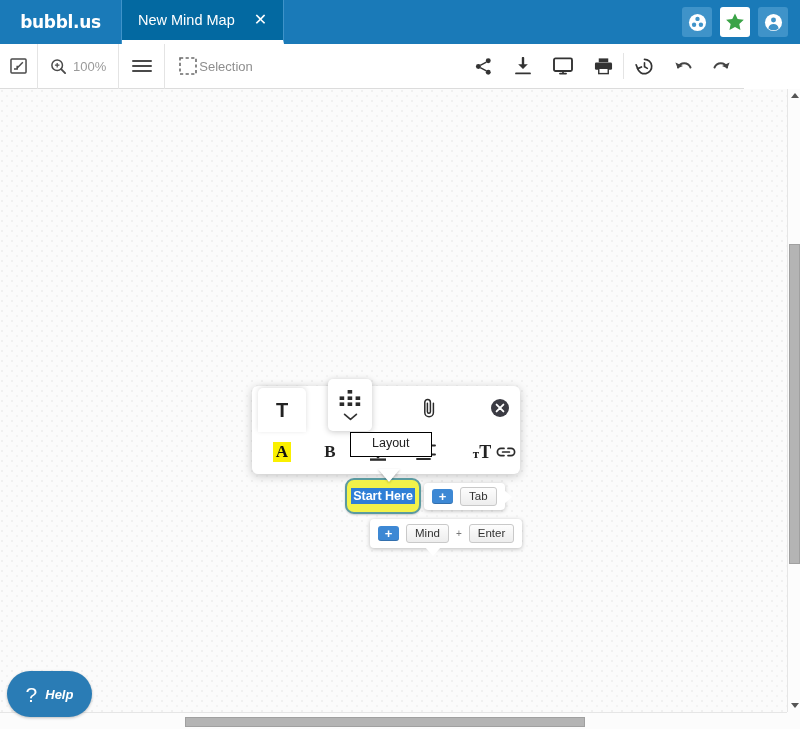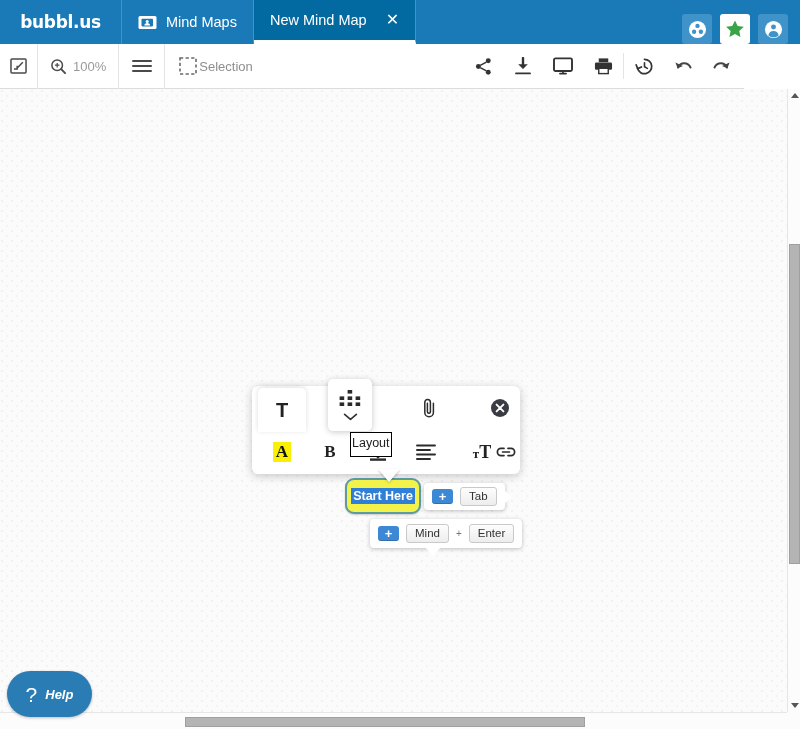--- a/index.html
+++ b/index.html
@@ -9,21 +9,21 @@
     font-family: "Liberation Sans", sans-serif;
     background: #ffffff;
   }
   * { box-sizing: border-box; }
 
   
   .topbar {
     position: absolute; left: 0; top: 0;
     width: 800px; height: 44px;
     background: #1a7ab8;
-    display: flex; align-items: flex-end;
+    display: flex; align-items: center;
   }
   .brand {
     width: 122px; height: 44px;
     display: flex; align-items: center; justify-content: center;
     color: #ffffff;
     font-size: 17px; font-weight: bold;
     letter-spacing: -0.3px;
     border-right: 1px solid #3f93c9;
     font-family: "DejaVu Sans", sans-serif;
   }
@@ -173,21 +173,21 @@
   .fontsize-tt b { font-size: 18px; }
 
   
   .layout-tip {
     position: absolute; left: 350px; top: 343px;
     z-index: 30;
   }
   .layout-tip-box {
     background: #ffffff;
     border: 1.5px solid #000000;
-    padding: 4px 1px 5px;
+    padding: 4px 21px 5px;
     font-size: 12.5px; color: #222;
     line-height: 1.1;
   }
   .layout-tip-arrow {
     position: absolute; left: 28px; top: 37px;
     width: 0; height: 0;
     border-left: 11px solid transparent;
     border-right: 11px solid transparent;
     border-top: 13px solid #ffffff;
     filter: drop-shadow(0 1px 1px rgba(0,0,0,0.25));
@@ -321,31 +321,20 @@
     width:0;height:0;border-left:4px solid transparent;border-right:4px solid transparent;border-top:5px solid #555;
   }
 </style>
 </head>
 <body>
 
 <div class="topbar">
 
   <div class="brand">bubbl.us</div>
 
-  <div class="topbar-tab">
-    <span class="folder-icon">
-      <svg width="19" height="15" viewBox="0 0 19 15">
-        <rect x="0.5" y="1" width="18" height="13" rx="1.5" fill="#ffffff"></rect>
-        <rect x="3.5" y="3.8" width="11.5" height="7.6" rx="0.8" fill="#1a7ab8"></rect>
-        <circle cx="9.2" cy="6.4" r="1.5" fill="#ffffff"></circle>
-        <path d="M6.3 10.6c0-1.7 1.3-2.6 2.9-2.6s2.9 0.9 2.9 2.6z" fill="#ffffff"></path>
-      </svg>
-    </span>
-    <span>Mind Maps</span>
-  </div>
 
   <div class="topbar-tab active">
     <span>New Mind Map</span>
     <span class="tab-close">✕</span>
   </div>
 
   <div class="topbar-spacer"></div>
 
   <div class="topbar-right">
     <div class="tb-btn">

